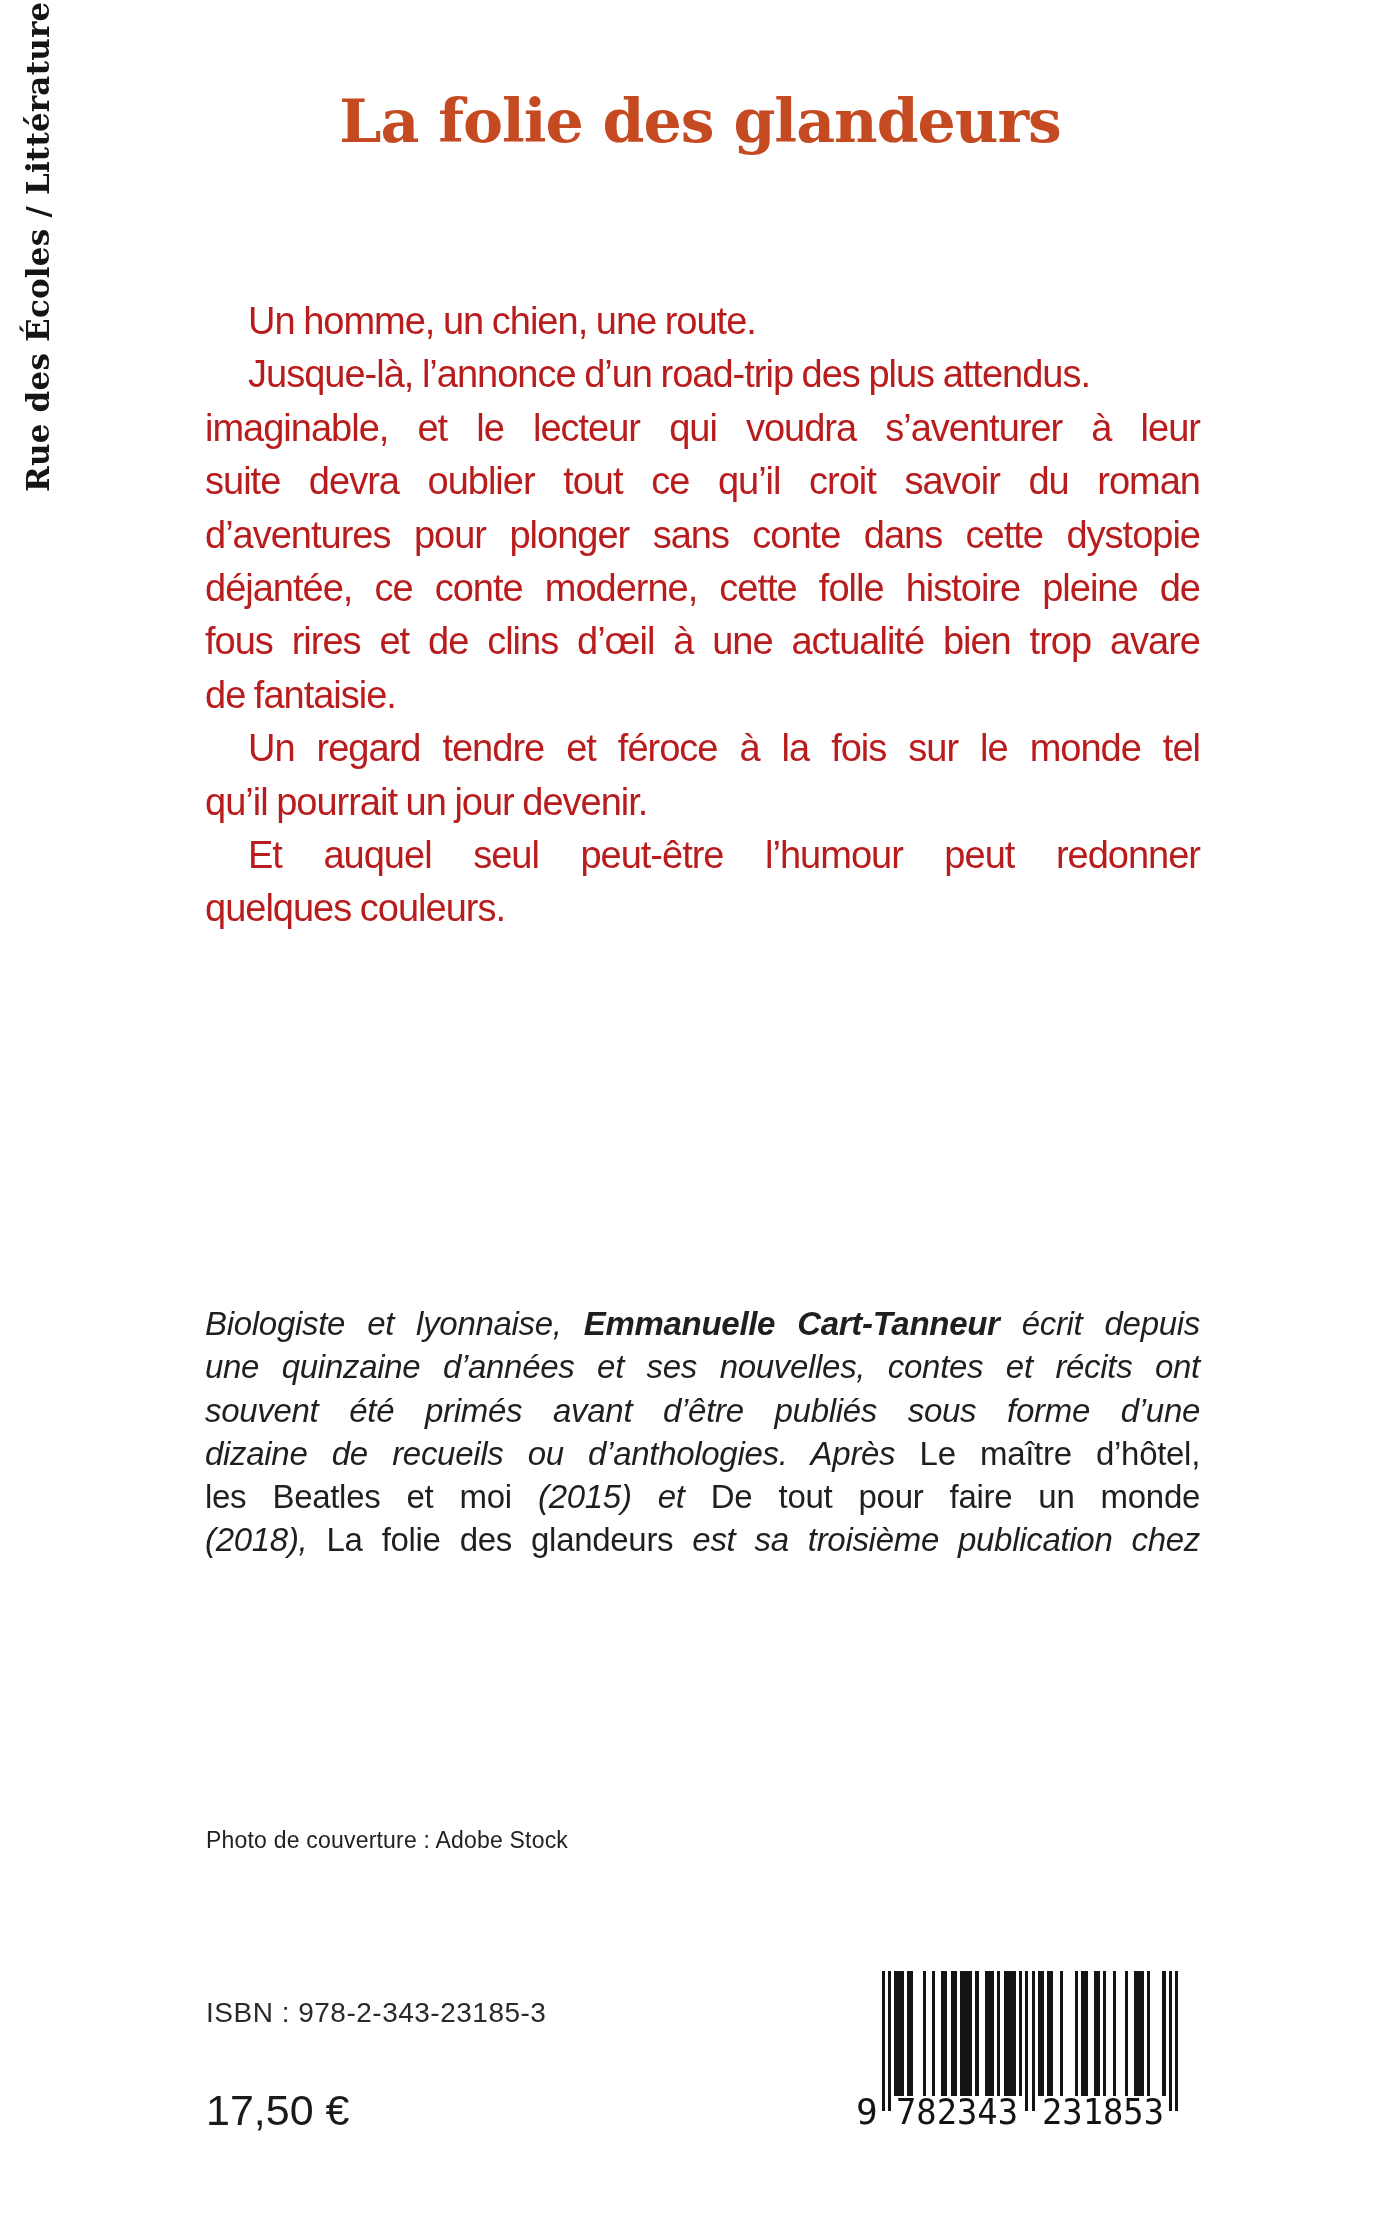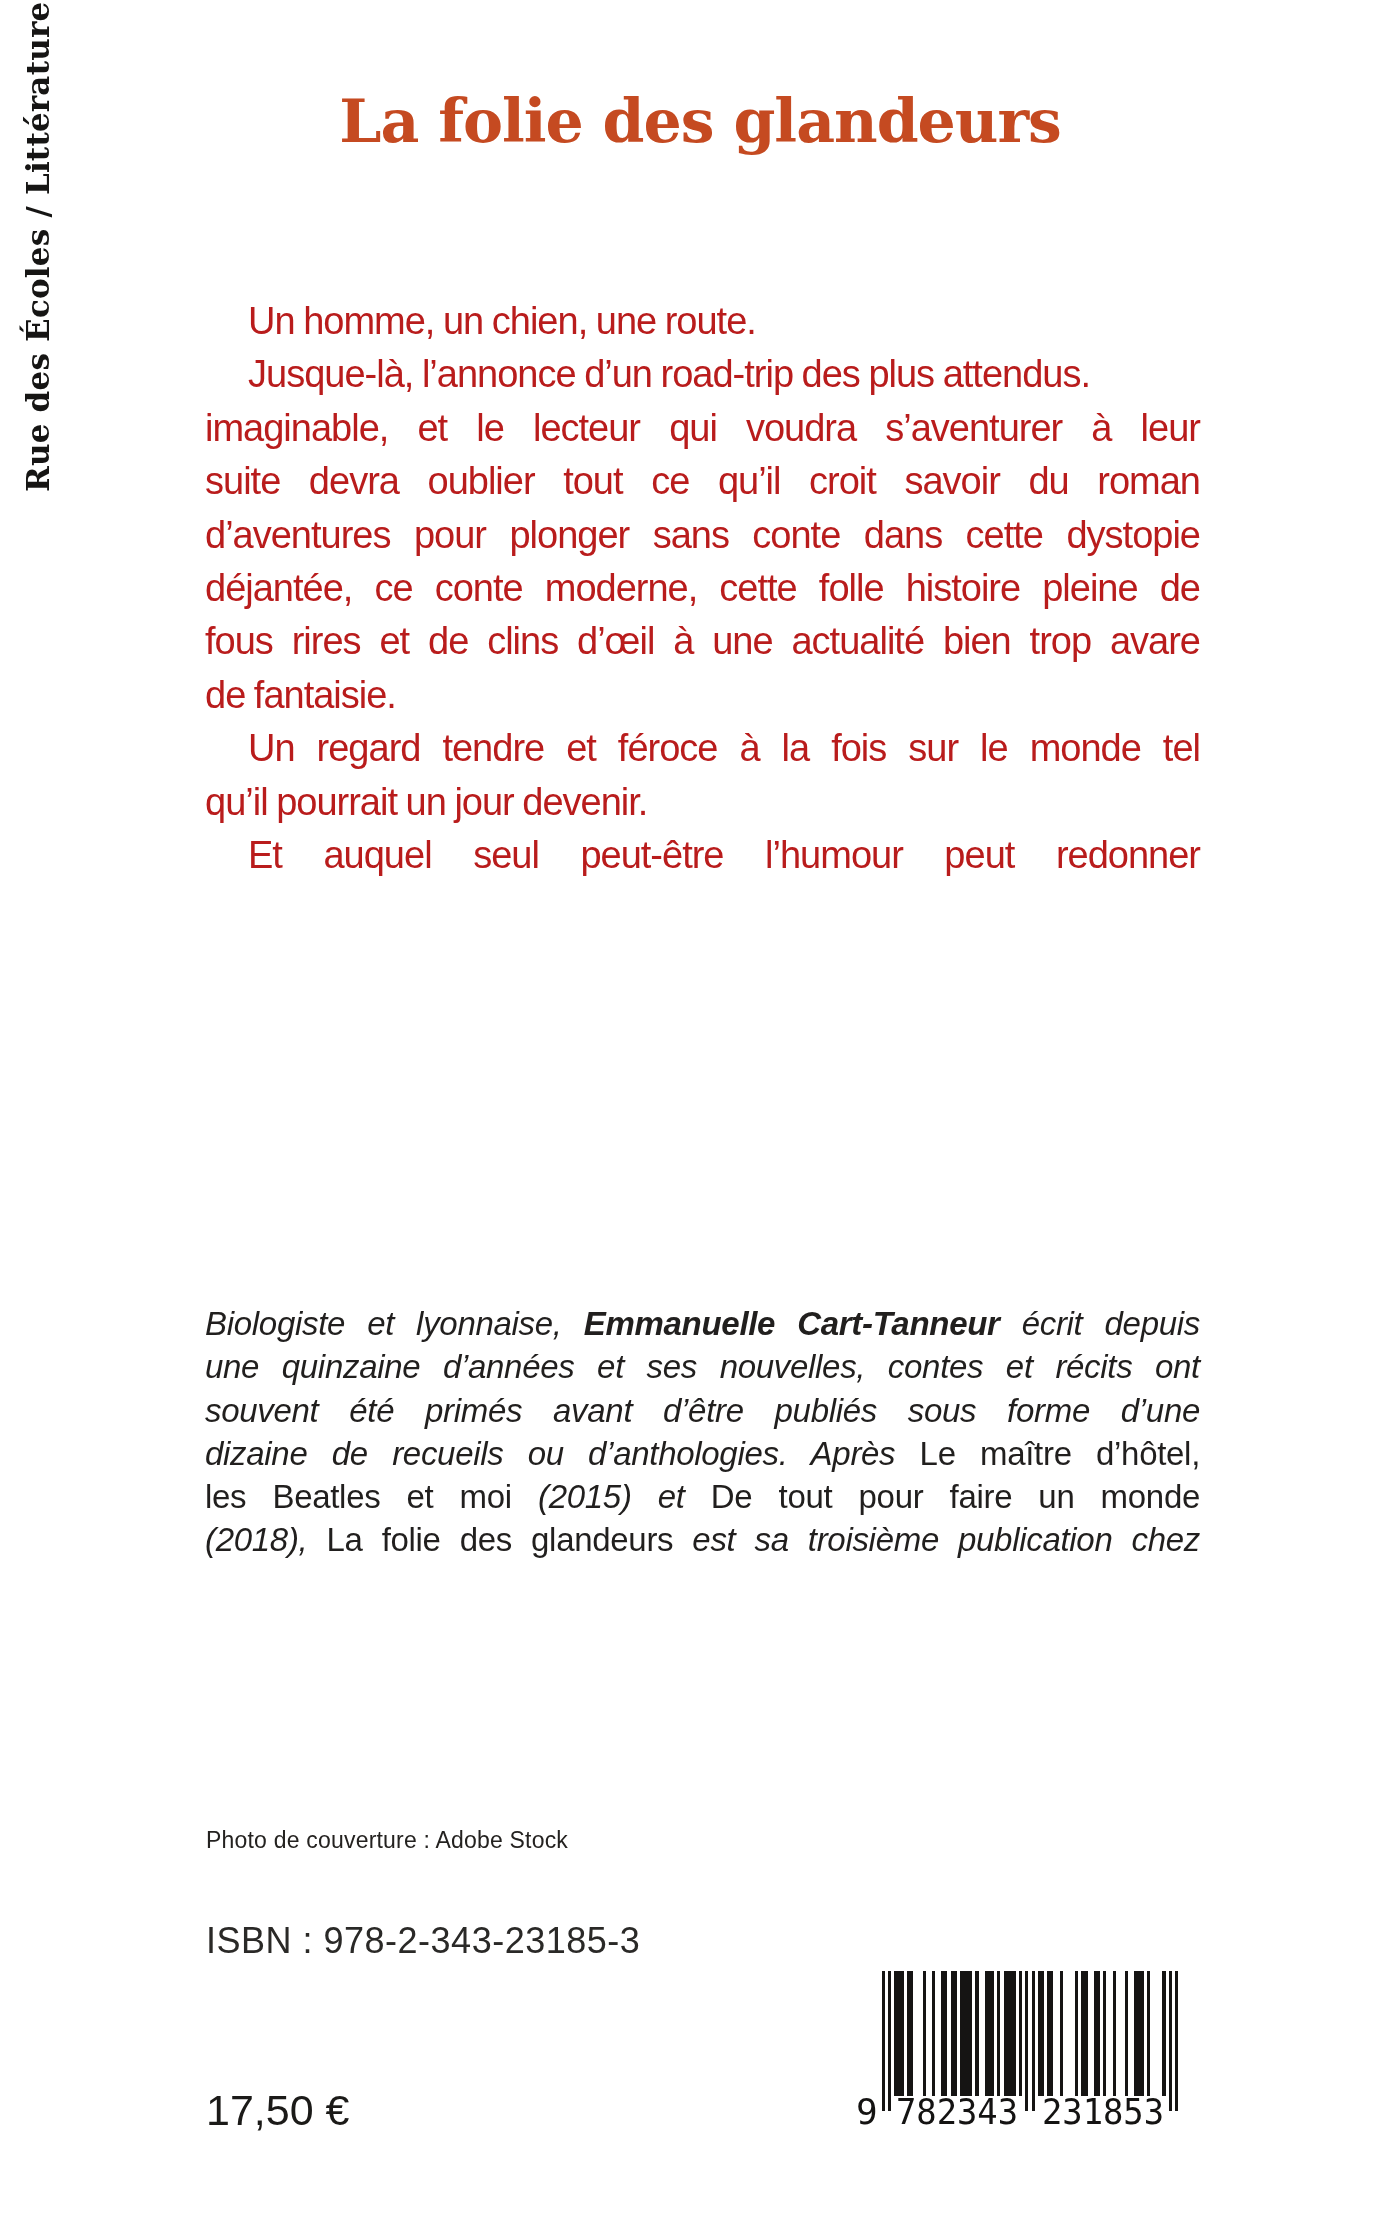--- a/index.html
+++ b/index.html
@@ -37,22 +37,22 @@
   .bio .line{text-align:justify;text-align-last:justify;}
   .bio .line.end{text-align-last:left;}
   .bio .seg-i{font-style:italic;}
   .bio .seg-bi{font-style:italic;font-weight:bold;}
   .bio .seg-r{font-style:normal;}
   .credit{
     position:absolute;left:206px;top:1827px;
     font-size:23px;letter-spacing:.2px;color:#242220;
   }
   .isbn{
-    position:absolute;left:206px;top:1920px;
-    font-size:36px;line-height:42px;letter-spacing:.5px;color:#2a2927;
+    position:absolute;left:206px;top:1992px;
+    font-size:28px;line-height:42px;letter-spacing:.5px;color:#2a2927;
   }
   .price{
     position:absolute;left:206px;top:2086px;
     font-size:43px;line-height:48px;color:#1b1a18;
   }
   .barcode{position:absolute;left:850px;top:1966px;}
   .barcode text{
     font-family:"DejaVu Sans Mono","Liberation Mono",monospace;
     font-size:36px;fill:#141312;
   }
@@ -71,20 +71,21 @@
       <div class="line end indent">Jusque-là, l’annonce d’un road-trip des plus attendus.</div>
       <div class="line">imaginable, et le lecteur qui voudra s’aventurer à leur</div>
       <div class="line">suite devra oublier tout ce qu’il croit savoir du roman</div>
       <div class="line">d’aventures pour plonger sans conte dans cette dystopie</div>
       <div class="line">déjantée, ce conte moderne, cette folle histoire pleine de</div>
       <div class="line">fous rires et de clins d’œil à une actualité bien trop avare</div>
       <div class="line end">de fantaisie.</div>
       <div class="line indent">Un regard tendre et féroce à la fois sur le monde tel</div>
       <div class="line end">qu’il pourrait un jour devenir.</div>
       <div class="line indent">Et auquel seul peut-être l’humour peut redonner</div>
+      <div class="line end">quelques couleurs.</div>
     </div>
 
   <div class="bio" id="bio">
       <div class="line"><span class="seg-i">Biologiste et lyonnaise, </span><span class="seg-bi">Emmanuelle Cart-Tanneur</span><span class="seg-i"> écrit depuis</span></div>
       <div class="line"><span class="seg-i">une quinzaine d’années et ses nouvelles, contes et récits ont</span></div>
       <div class="line"><span class="seg-i">souvent été primés avant d’être publiés sous forme d’une</span></div>
       <div class="line"><span class="seg-i">dizaine de recueils ou d’anthologies. Après </span><span class="seg-r">Le maître d’hôtel,</span></div>
       <div class="line"><span class="seg-r">les Beatles et moi </span><span class="seg-i">(2015) et </span><span class="seg-r">De tout pour faire un monde</span></div>
       <div class="line"><span class="seg-i">(2018), </span><span class="seg-r">La folie des glandeurs </span><span class="seg-i">est sa troisième publication chez</span></div>
     </div>

